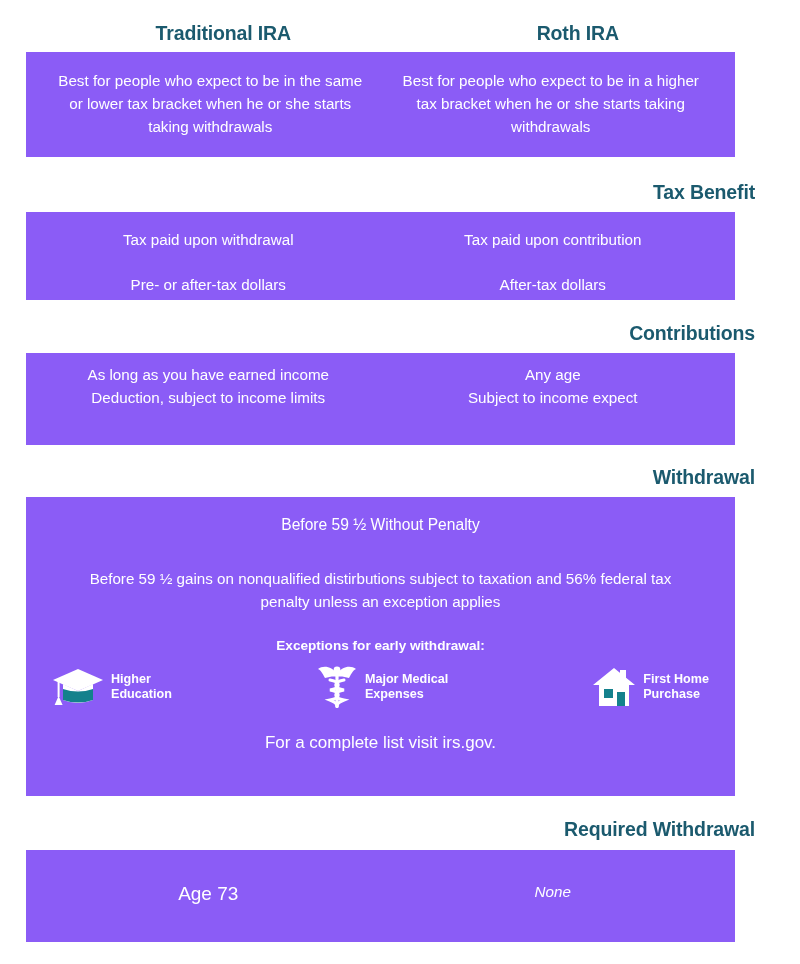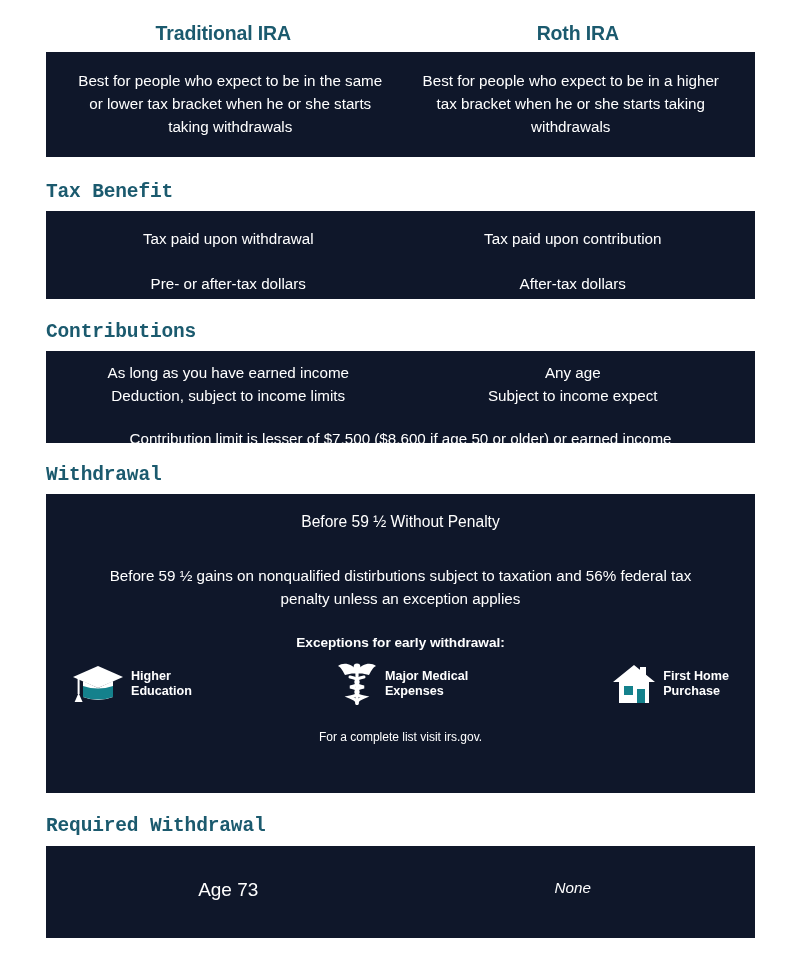--- a/index.html
+++ b/index.html
@@ -32,33 +32,32 @@
     color: #1b5a6e;
     font-size: 19.5px;
     font-weight: bold;
     letter-spacing: -0.15px;
   }
 
   
   .section-heading {
     width: 709px;
     margin: 0 auto 0 46px;
-    text-align: left;
+    text-align: right;
     color: #1b5a6e;
     font-size: 19.5px;
     font-weight: bold;
     letter-spacing: -0.15px;
-    font-family: Liberation Mono, monospace;
   }
 
   
   .panel {
-    background: #0f172a;
+    background: #8b5cf6;
     width: 709px;
-    margin-left: 46px;
+    margin-left: 26px;
     color: #ffffff;
   }
 
   .two-col {
     display: flex;
   }
   .two-col > .cell {
     flex: 1 1 50%;
     text-align: center;
   }
@@ -123,21 +122,21 @@
     font-size: 12.6px;
     font-weight: bold;
     line-height: 1.22;
     color: #ffffff;
     white-space: pre-line;
   }
 
   .footnote {
     margin-top: 23px;
     text-align: center;
-    font-size: 12px;
+    font-size: 17px;
     color: #ffffff;
   }
 
   
   #heading-required { margin-top: 22px; }
   #panel-required { margin-top: 9px; height: 92px; padding: 33px 10px 0 10px; }
   #panel-required .big { font-size: 19px; }
   #panel-required .small { font-size: 15.2px; font-style: italic; }
 </style>
 </head>
@@ -172,21 +171,20 @@
     <div class="two-col">
       <div class="cell body-text">
         <div>As long as you have earned income</div>
         <div>Deduction, subject to income limits</div>
       </div>
       <div class="cell body-text">
         <div>Any age</div>
         <div>Subject to income expect</div>
       </div>
     </div>
-    <div class="full-row body-text limit">Contribution limit is lesser of $7,500 ($8,600 if age 50 or older) or earned income</div>
   </div>
 
   <div class="section-heading" id="heading-withdrawals">Withdrawal</div>
   <div class="panel" id="panel-withdrawals">
 
     <div class="full-row body-text before-line">Before 59 ½ Without Penalty</div>
 
     <div class="two-col wd-cols">
       <div class="cell body-text">Before 59 ½ gains  on nonqualified distirbutions subject to taxation and 56% federal tax penalty unless an exception applies</div>
     </div>

